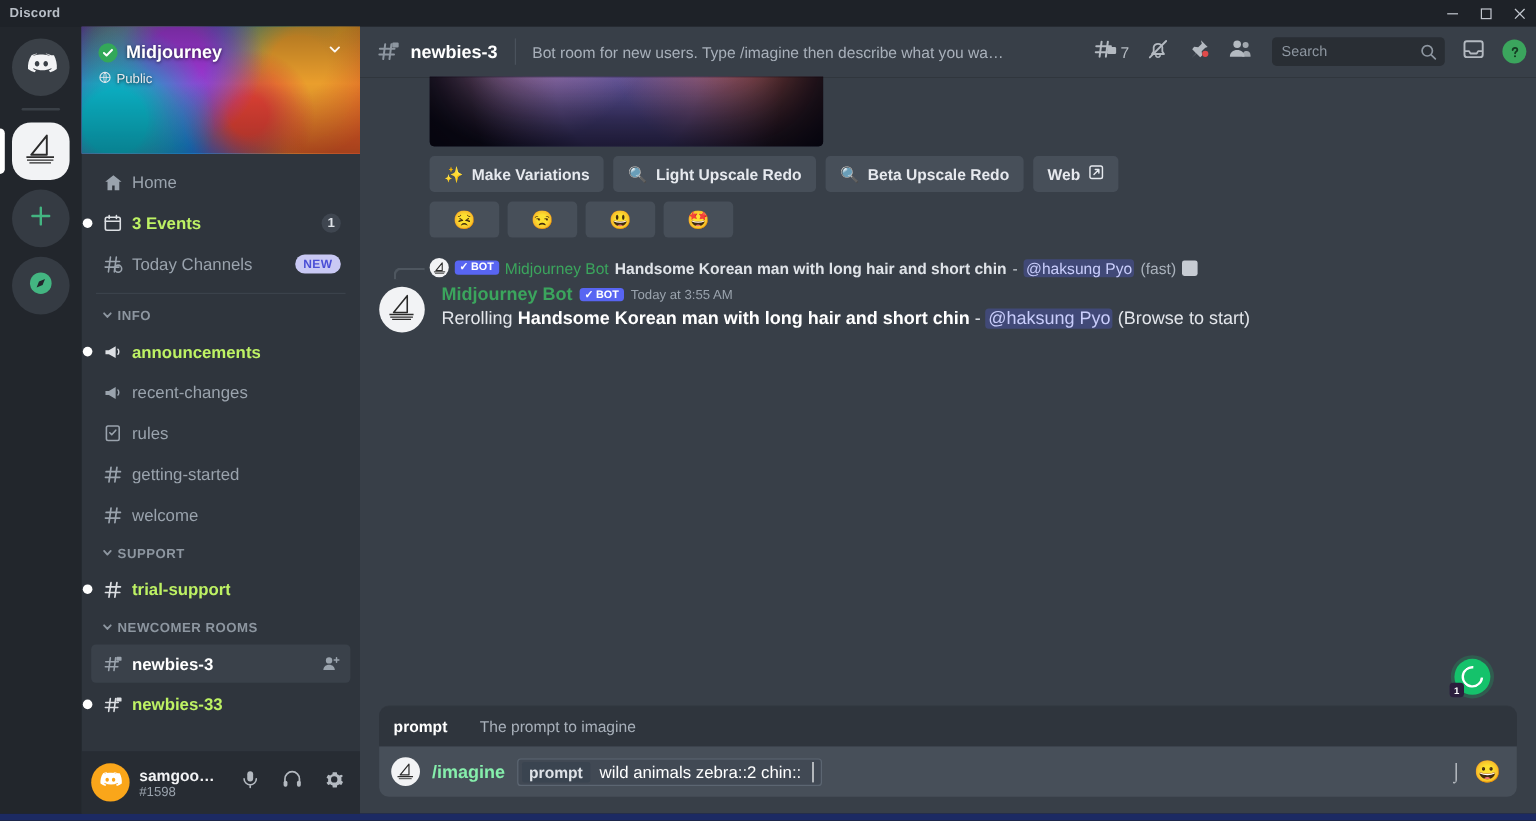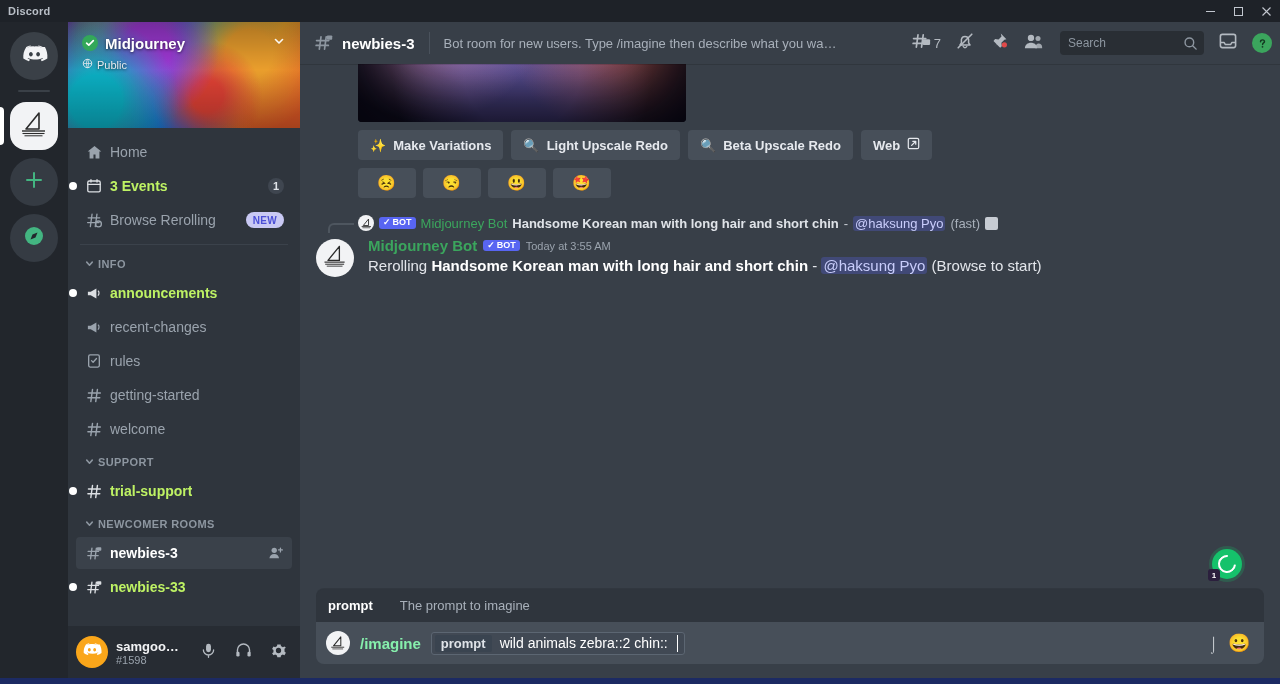--- a/index.html
+++ b/index.html
@@ -426,21 +426,21 @@
           <span class="badge-count">1</span>
         </div>
 
         <div class="nav-row">
           <span class="ic">
             <svg width="17" height="17" viewBox="0 0 18 18">
               <path d="M6.4 2.4 4.6 15.4M11.6 2.4 9.8 15.4M2.3 6.2h12.2M1.7 11.2h12.2" stroke="currentColor" stroke-width="1.4" stroke-linecap="round"></path>
               <circle cx="13.2" cy="12.6" r="3.1" fill="none" stroke="currentColor" stroke-width="1.4"></circle>
             </svg>
           </span>
-          <span class="lbl">Browse Rerolling</span>
+          <span class="lbl">Today Channels</span>
           <span class="badge-new">NEW</span>
         </div>
 
         <div class="divider"></div>
 
         <div class="cat-row">
           <span>
             <svg width="11" height="11" viewBox="0 0 12 12">
                 <path d="M3 4.5 6 7.8 9 4.5" stroke="currentColor" stroke-width="1.7" fill="none" stroke-linecap="round" stroke-linejoin="round"></path>
               </svg>

